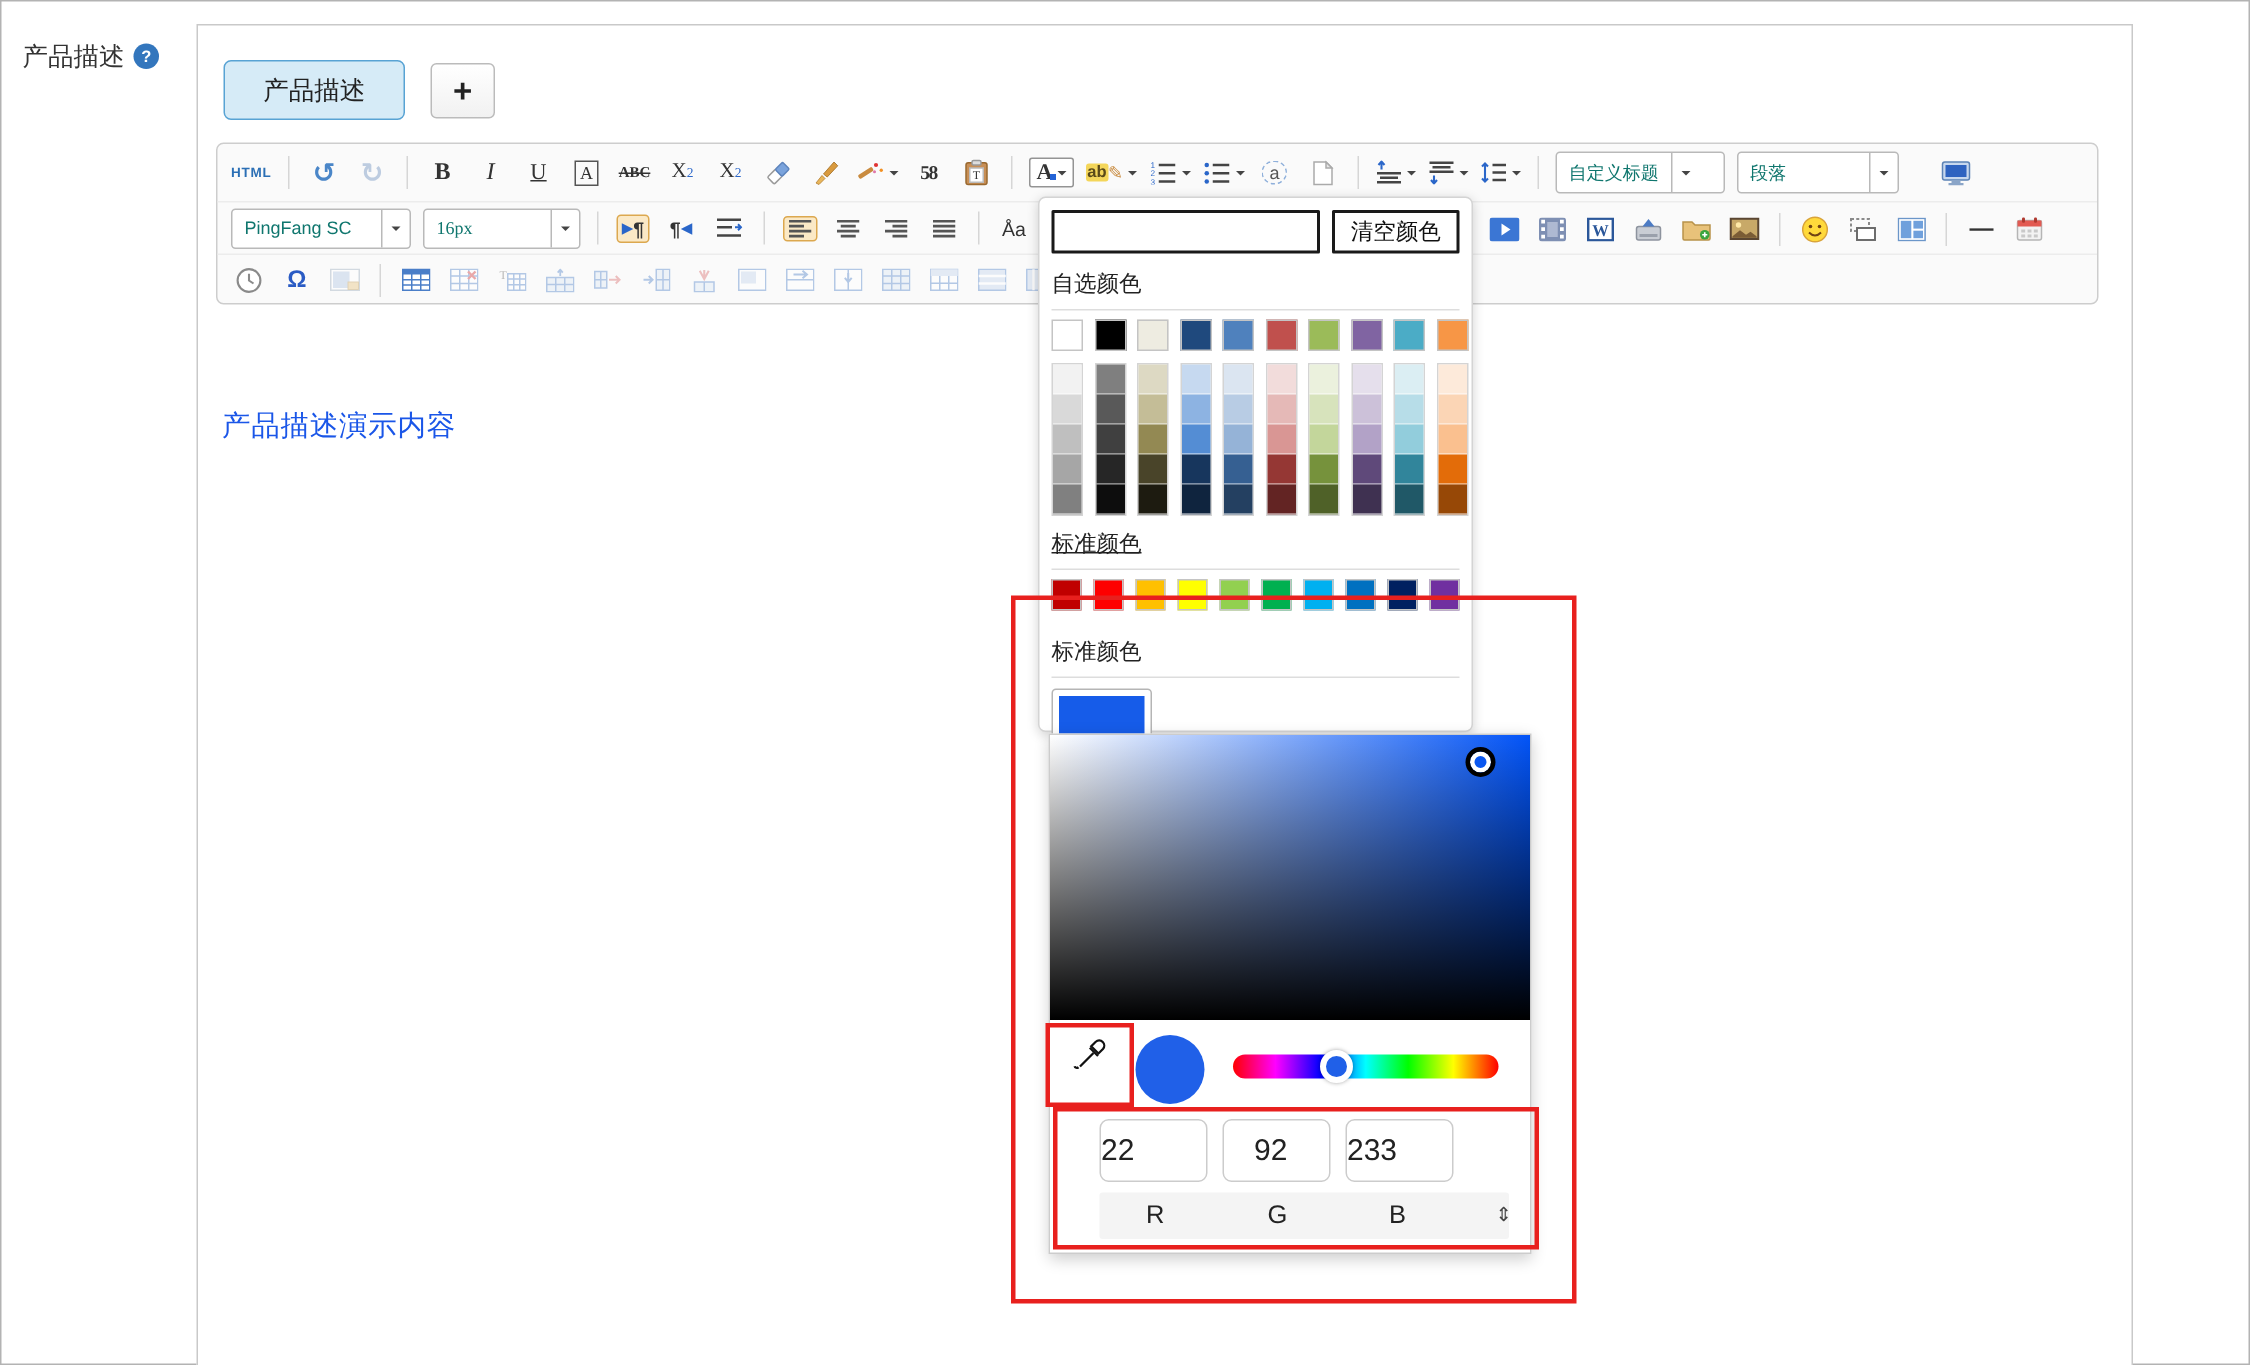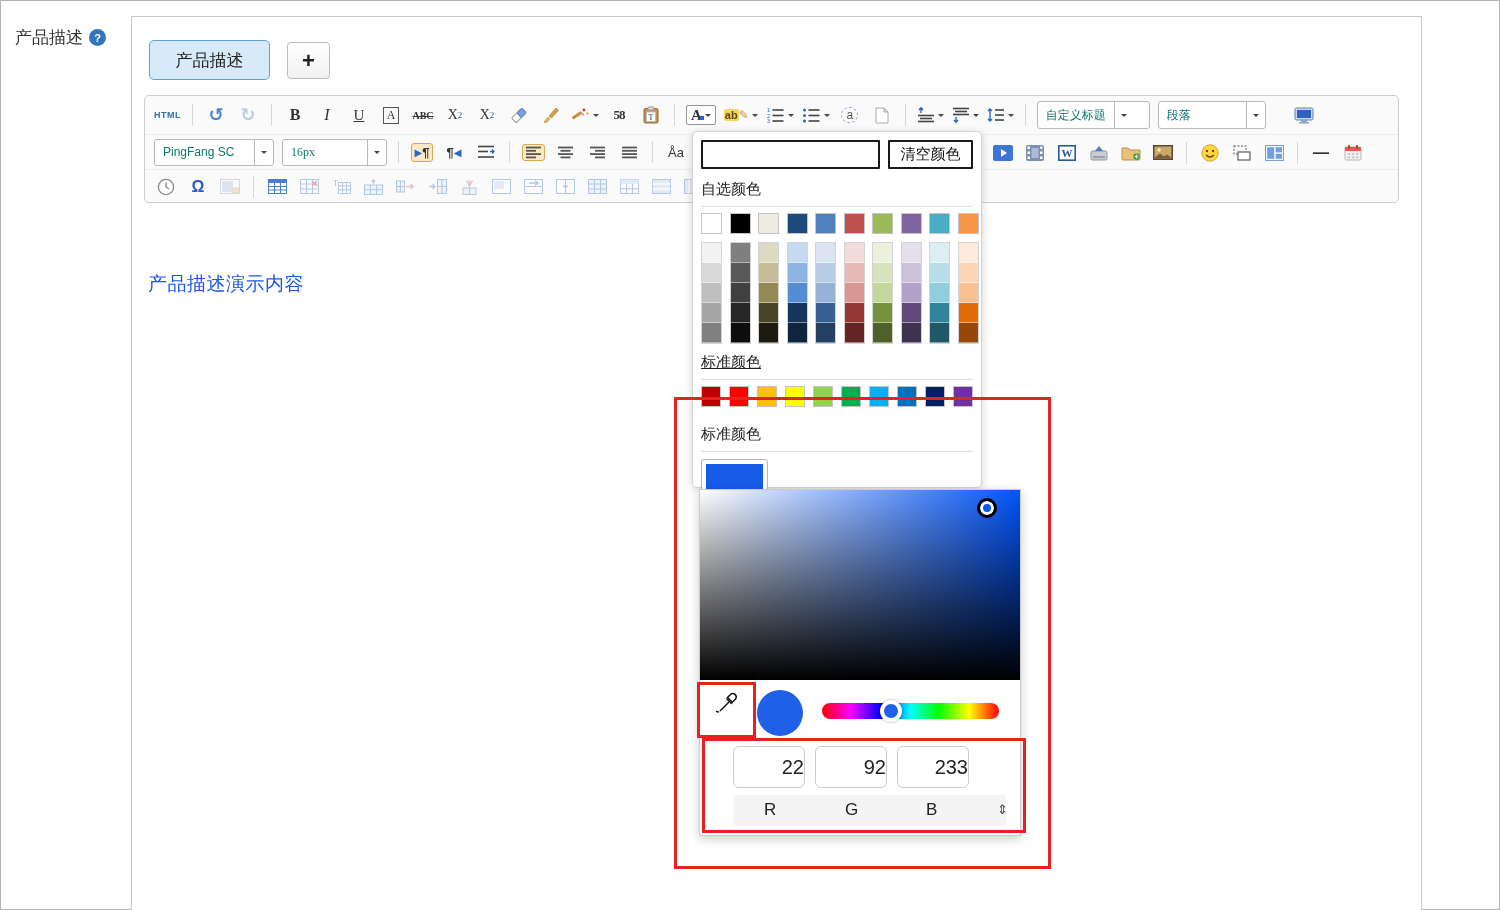--- a/index.html
+++ b/index.html
@@ -60,21 +60,21 @@
   
   .picker-popup { position:absolute; left:698px; top:488px; width:322px; height:347px; background:#fff; border:1px solid #ccc; box-shadow:0 3px 10px rgba(0,0,0,.2); z-index:6; }
   .sat-grad { position:absolute; left:0; top:0; width:320px; height:190px;
      background:linear-gradient(to top,#000,rgba(0,0,0,0)), linear-gradient(to right,#fff,var(--base,#0254F8)); }
   .sat-cursor { position:absolute; left:277px; top:8px; width:20px; height:20px; border-radius:50%; border:3.5px solid #000; box-shadow:inset 0 0 0 3px #fff; background:#0A57F0; }
   .dropper { position:absolute; left:12px; top:196px; width:32px; height:32px; display:flex; align-items:center; justify-content:center; }
   .cur-circle { position:absolute; left:57px; top:200px; width:46px; height:46px; border-radius:50%; }
   .hue-track { position:absolute; left:122px; top:213px; width:177px; height:16px; border-radius:8px;
      background:linear-gradient(to right,#f00 0%,#f0f 16%,#00f 33%,#0ff 50%,#0f0 66%,#ff0 83%,#f00 100%); }
   .hue-thumb { position:absolute; left:180px; top:210px; width:22px; height:22px; border-radius:50%; border:4px solid #fff; box-shadow:0 0 3px rgba(0,0,0,.35); }
-  .rgb-input { position:absolute; top:256px; width:72px; height:42px; border:1px solid #ccc; border-radius:6px; text-align:right; font-size:20px; color:#222; font-family:"Liberation Sans",sans-serif; background:#fff; }
+  .rgb-input { position:absolute; top:256px; width:72px; height:42px; border:1px solid #ccc; border-radius:6px; text-align:left; font-size:20px; color:#222; font-family:"Liberation Sans",sans-serif; background:#fff; }
   .rgb-strip { position:absolute; left:33px; top:305px; width:273px; height:31px; background:#f4f4f4; border-radius:2px; }
   .rgb-lab { position:absolute; top:5px; font-size:17px; color:#222; }
   .rgb-toggle { position:absolute; top:7px; left:264px; font-size:13px; color:#444; }
 
   
   .red-rect { position:absolute; border:3px solid #E8201E; z-index:10; pointer-events:none; }
   .red-big { left:673px; top:396px; width:377px; height:472px; }
   .red-dropper { left:696px; top:681px; width:59px; height:56px; }
   .red-rgb { left:701px; top:737px; width:324px; height:95px; }
 

